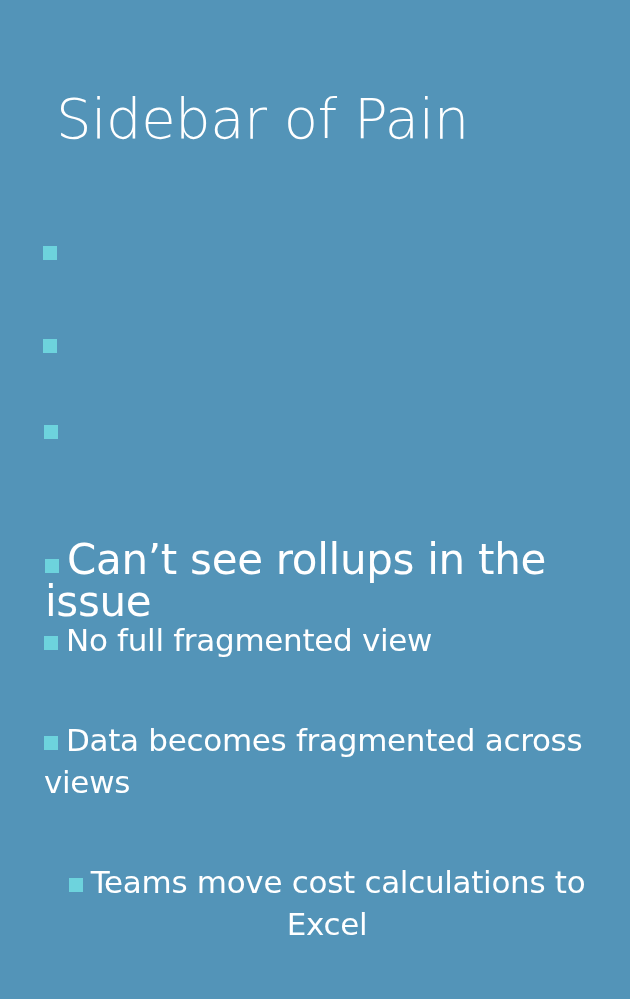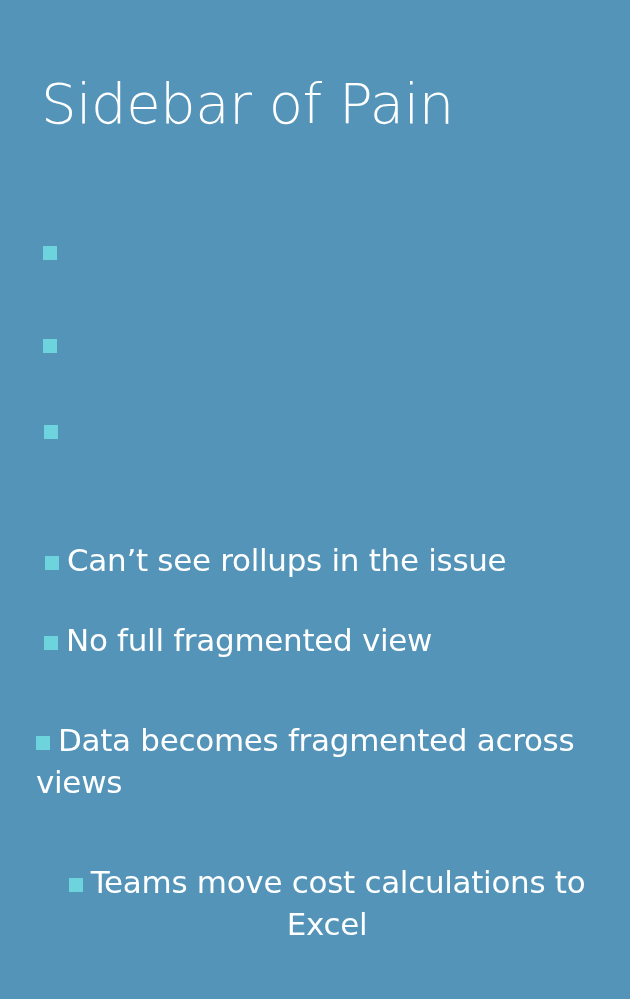--- a/index.html
+++ b/index.html
@@ -16,21 +16,21 @@
       color: #ffffff;
     }
     .title {
       position: absolute;
       left: 41px;
       top: 66px;
       font-size: 56px;
       font-weight: 300;
       line-height: 76px;
       letter-spacing: -0.5px;
-      margin: 0;
+      margin: 15px;
       white-space: nowrap;
     }
     .item {
       position: absolute;
       font-size: 32px;
       line-height: 42px;
       width: 580px;
       letter-spacing: -0.3px;
     }
     .bullet {
@@ -52,27 +52,27 @@
 </div>
 
 <div class="item" style="left:43px; top:322px; font-size:31px;">
   <span class="bullet"></span>
 </div>
 
 <div class="item" style="left:44px; top:408px; width:440px; font-size:31px;">
   <span class="bullet"></span>
 </div>
 
-<div class="item" style="left:45px; top:539px; font-size:31px;">
+<div class="item" style="left:45px; top:539px; font-size:42px;">
   <span class="bullet"></span><span>Can’t see rollups in the issue</span>
 </div>
 
 <div class="item" style="left:44px; top:619px; font-size:31px;">
   <span class="bullet"></span><span>No full fragmented view</span>
 </div>
 
-<div class="item" style="left:36px; top:719px; width:570px; font-size:31px;">
+<div class="item" style="left:44px; top:719px; width:570px; font-size:31px;">
   <span class="bullet"></span><span>Data becomes fragmented across views</span>
 </div>
 
 <div class="item" style="left:47px; top:861px; width:560px; font-size:31px;text-align:center;">
   <span class="bullet"></span><span>Teams move cost calculations to Excel</span>
 </div>
 
 </body></html>

